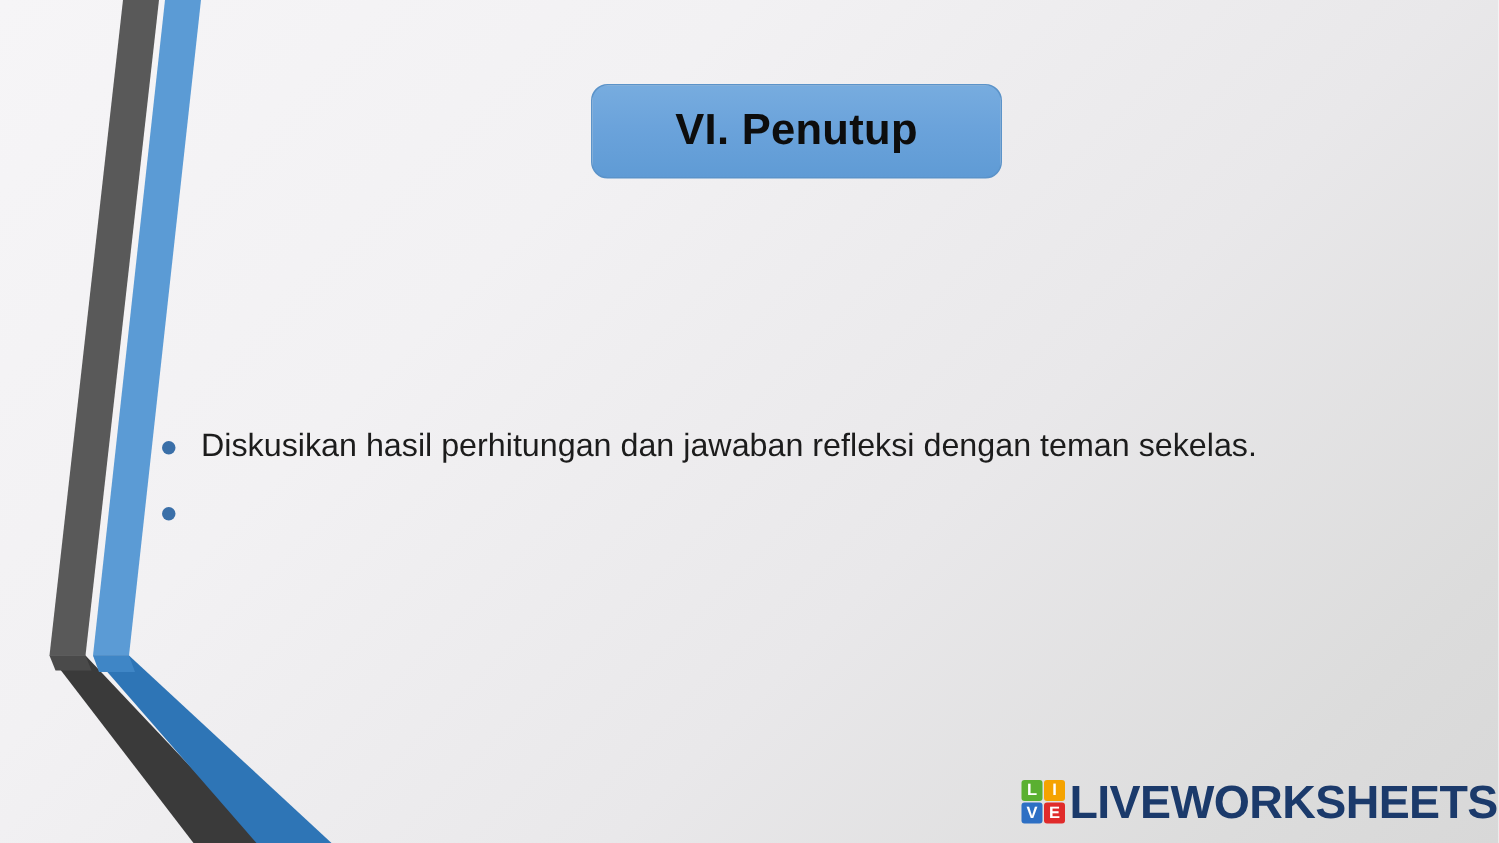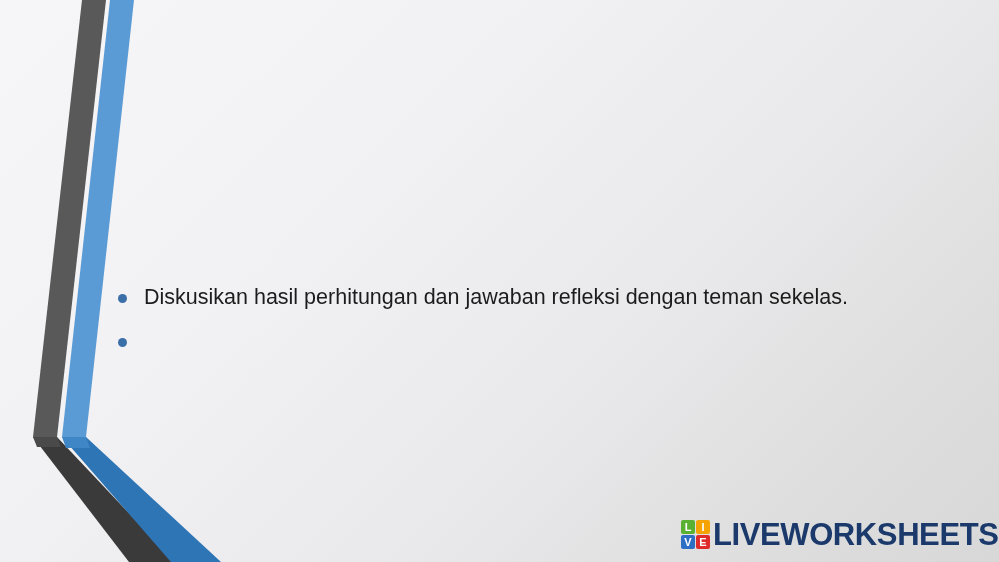--- a/index.html
+++ b/index.html
@@ -50,21 +50,21 @@
     font-size: 29px;
     font-weight: bold;
     color: #0d0d0d;
     letter-spacing: 0.2px;
     white-space: nowrap;
   }
 
   
   #body-list {
     position: absolute;
-    left: 118px;
+    left: 108px;
     top: 283px;
     width: 830px;
   }
   .bullet-row {
     display: flex;
     align-items: flex-start;
     margin-bottom: 16px;
   }
   .bullet-dot {
     flex: 0 0 auto;
@@ -132,20 +132,23 @@
 
     <polygon points="33,437 57,437 61,447 37,447" fill="#4a4a4a"></polygon>
 
     <polygon points="110,0 134,0 86,437 62,437" fill="#5b9bd5"></polygon>
 
     <polygon points="62,437 86,437 221,562 171,562" fill="#2e75b6"></polygon>
 
     <polygon points="62,437 86,437 90,448 66,448" fill="#3f86c6"></polygon>
   </svg>
 
+  <div id="title-box">
+    <span id="title-text">VI. Penutup</span>
+  </div>
 
   <div id="body-list">
     <div class="bullet-row">
       <span class="bullet-dot"></span>
       <span class="bullet-text">Diskusikan hasil perhitungan dan jawaban refleksi dengan teman sekelas.</span>
     </div>
     <div class="bullet-row">
       <span class="bullet-dot"></span>
     </div>
   </div>

